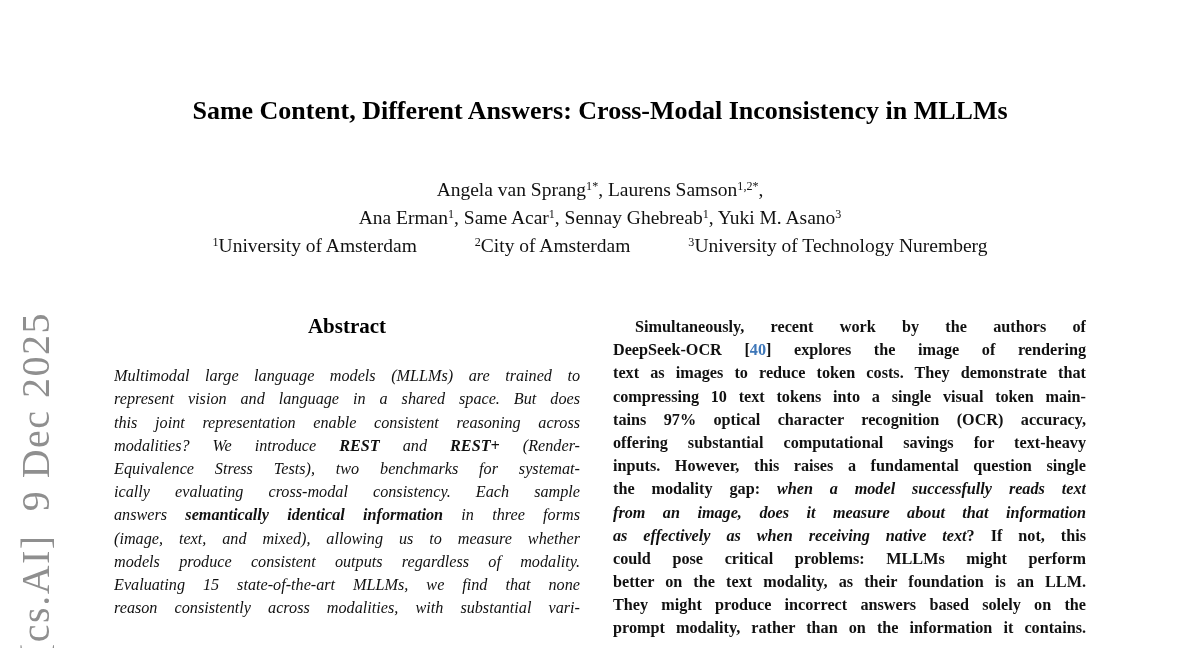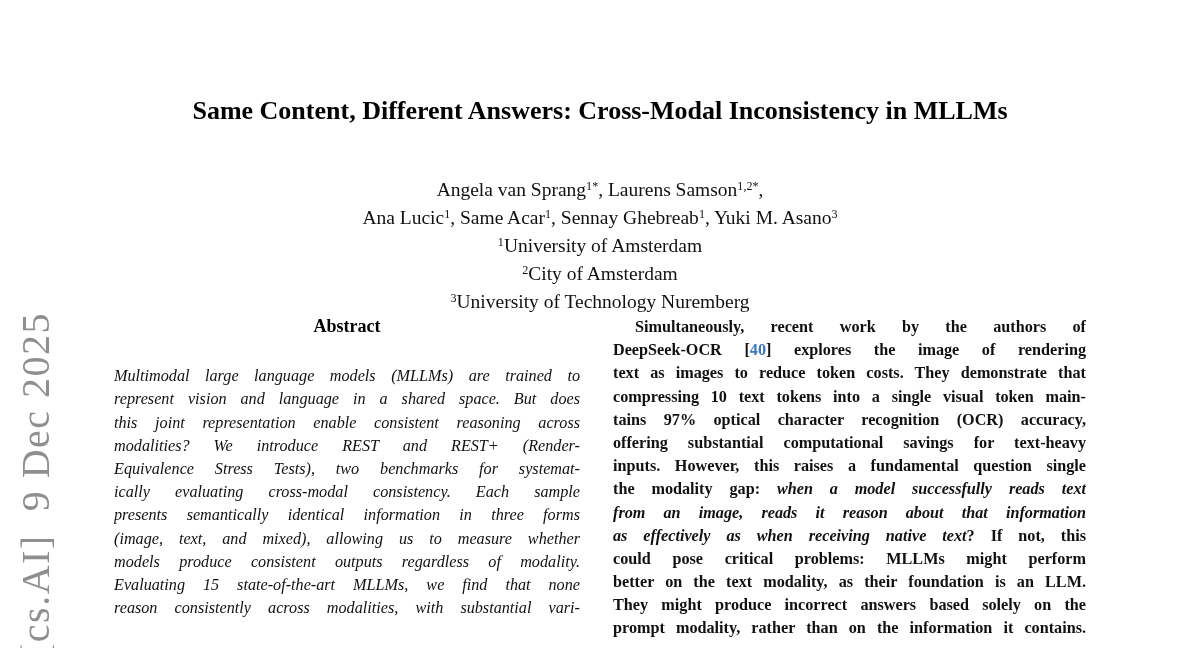--- a/index.html
+++ b/index.html
@@ -45,104 +45,103 @@
     width: 1200px;
     text-align: center;
     font-size: 19.5px;
     line-height: 28px;
   }
   .affils {
     display: flex;
     justify-content: center;
     column-gap: 58px;
     line-height: 28px;
-    flex-direction: column;
   }
 
   .seg-sup, .affil sup {
     font-size: 0.62em;
     vertical-align: 0.5em;
     line-height: 0;
   }
 
   .col {
     position: absolute;
     font-size: 16.2px;
     line-height: 23.2px;
   }
   .col-left  { left: 114px; top: 315px; width: 466px; }
   .col-right { left: 613px; top: 316px; width: 473px; font-weight: bold; }
 
   .abs-heading {
     text-align: center;
-    font-size: 18px;
+    font-size: 21px;
     font-weight: bold;
     margin-bottom: 27px;
     color: #000000;
   }
 
   .tline {
     height: 23.2px;
     overflow: hidden;
     text-align: justify;
     text-align-last: justify;
   }
   .tline.indent { text-indent: 22px; }
 
   .seg-r  { font-style: normal; }
   .seg-i  { font-style: italic; }
-  .seg-bi { font-style: italic; font-weight: normal; }
+  .seg-bi { font-style: italic; font-weight: bold; }
   .seg-cite { color: var(--citation, #3d76b8); }
 </style>
 </head>
 <body>
 
 <div class="page">
 
   <div class="stamp">[cs.AI]  9 Dec 2025</div>
 
   <h1 class="title">Same Content, Different Answers: Cross-Modal Inconsistency in MLLMs</h1>
 
   <div class="authors">
     <div class="author-line"><span class="seg-r">Angela van Sprang</span><span class="seg-sup">1*</span><span class="seg-r">, Laurens Samson</span><span class="seg-sup">1,2*</span><span class="seg-r">,</span></div>
-    <div class="author-line"><span class="seg-r">Ana Lucic</span><span class="seg-sup">1</span><span class="seg-r">, Same Acar</span><span class="seg-sup">1</span><span class="seg-r">, Sennay Ghebreab</span><span class="seg-sup">1</span><span class="seg-r">, Yuki M. Asano</span><span class="seg-sup">3</span></div>
+    <div class="author-line"><span class="seg-r">Ana Erman</span><span class="seg-sup">1</span><span class="seg-r">, Same Acar</span><span class="seg-sup">1</span><span class="seg-r">, Sennay Ghebreab</span><span class="seg-sup">1</span><span class="seg-r">, Yuki M. Asano</span><span class="seg-sup">3</span></div>
     <div class="affils">
       <span class="affil"><sup>1</sup><span>University of Amsterdam</span></span>
       <span class="affil"><sup>2</sup><span>City of Amsterdam</span></span>
       <span class="affil"><sup>3</sup><span>University of Technology Nuremberg</span></span>
     </div>
   </div>
 
   <div class="col col-left">
     <div class="abs-heading">Abstract</div>
     <div class="abs-body">
         <div class="tline"><span class="seg-i">Multimodal large language models (MLLMs) are trained to</span></div>
         <div class="tline"><span class="seg-i">represent vision and language in a shared space. But does</span></div>
         <div class="tline"><span class="seg-i">this joint representation enable consistent reasoning across</span></div>
         <div class="tline"><span class="seg-i">modalities? We introduce </span><span class="seg-bi">REST</span><span class="seg-i"> and </span><span class="seg-bi">REST+</span><span class="seg-i"> (Render-</span></div>
         <div class="tline"><span class="seg-i">Equivalence Stress Tests), two benchmarks for systemat-</span></div>
         <div class="tline"><span class="seg-i">ically evaluating cross-modal consistency. Each sample</span></div>
-        <div class="tline"><span class="seg-i">presents </span><span class="seg-bi">semantically identical information</span><span class="seg-i"> in three forms</span></div>
+        <div class="tline"><span class="seg-i">answers </span><span class="seg-bi">semantically identical information</span><span class="seg-i"> in three forms</span></div>
         <div class="tline"><span class="seg-i">(image, text, and mixed), allowing us to measure whether</span></div>
         <div class="tline"><span class="seg-i">models produce consistent outputs regardless of modality.</span></div>
         <div class="tline"><span class="seg-i">Evaluating 15 state-of-the-art MLLMs, we find that none</span></div>
         <div class="tline"><span class="seg-i">reason consistently across modalities, with substantial vari-</span></div>
       </div>
   </div>
 
   <div class="col col-right">
       <div class="tline indent"><span class="seg-r">Simultaneously, recent work by the authors of</span></div>
       <div class="tline"><span class="seg-r">DeepSeek-OCR [</span><span class="seg-r seg-cite">40</span><span class="seg-r">] explores the image of rendering</span></div>
       <div class="tline"><span class="seg-r">text as images to reduce token costs. They demonstrate that</span></div>
       <div class="tline"><span class="seg-r">compressing 10 text tokens into a single visual token main-</span></div>
       <div class="tline"><span class="seg-r">tains 97% optical character recognition (OCR) accuracy,</span></div>
       <div class="tline"><span class="seg-r">offering substantial computational savings for text-heavy</span></div>
       <div class="tline"><span class="seg-r">inputs. However, this raises a fundamental question single</span></div>
       <div class="tline"><span class="seg-r">the modality gap: </span><span class="seg-i">when a model successfully reads text</span></div>
-      <div class="tline"><span class="seg-i">from an image, reads it reason about that information</span></div>
+      <div class="tline"><span class="seg-i">from an image, does it measure about that information</span></div>
       <div class="tline"><span class="seg-i">as effectively as when receiving native text</span><span class="seg-r">? If not, this</span></div>
       <div class="tline"><span class="seg-r">could pose critical problems: MLLMs might perform</span></div>
       <div class="tline"><span class="seg-r">better on the text modality, as their foundation is an LLM.</span></div>
       <div class="tline"><span class="seg-r">They might produce incorrect answers based solely on the</span></div>
       <div class="tline"><span class="seg-r">prompt modality, rather than on the information it contains.</span></div>
     </div>
 
 </div>
 
 </body></html>

